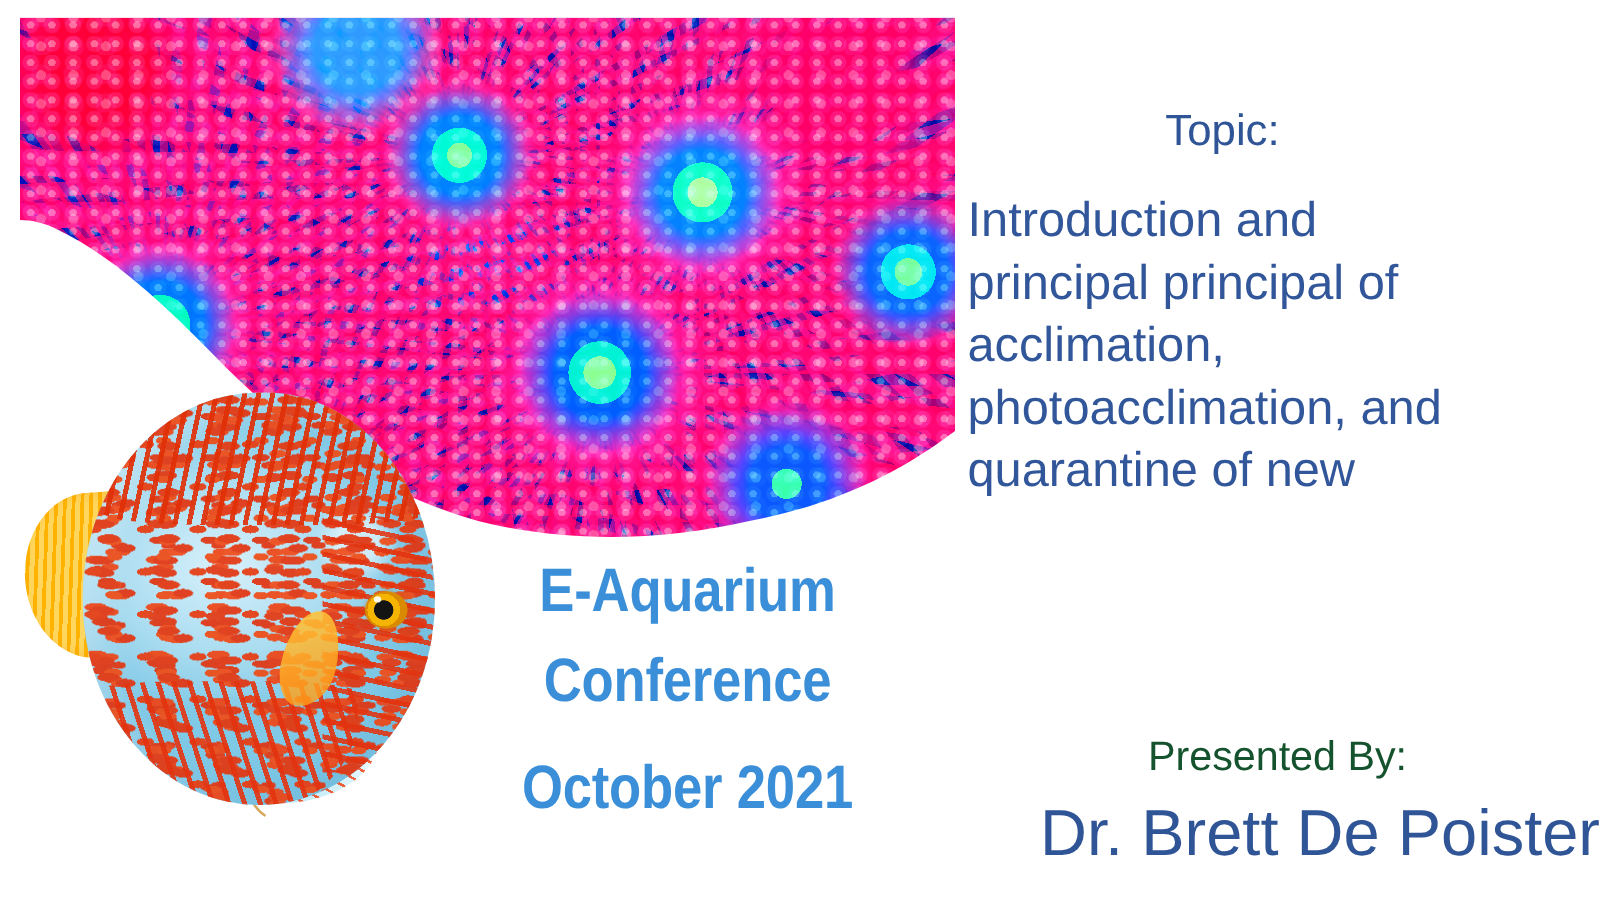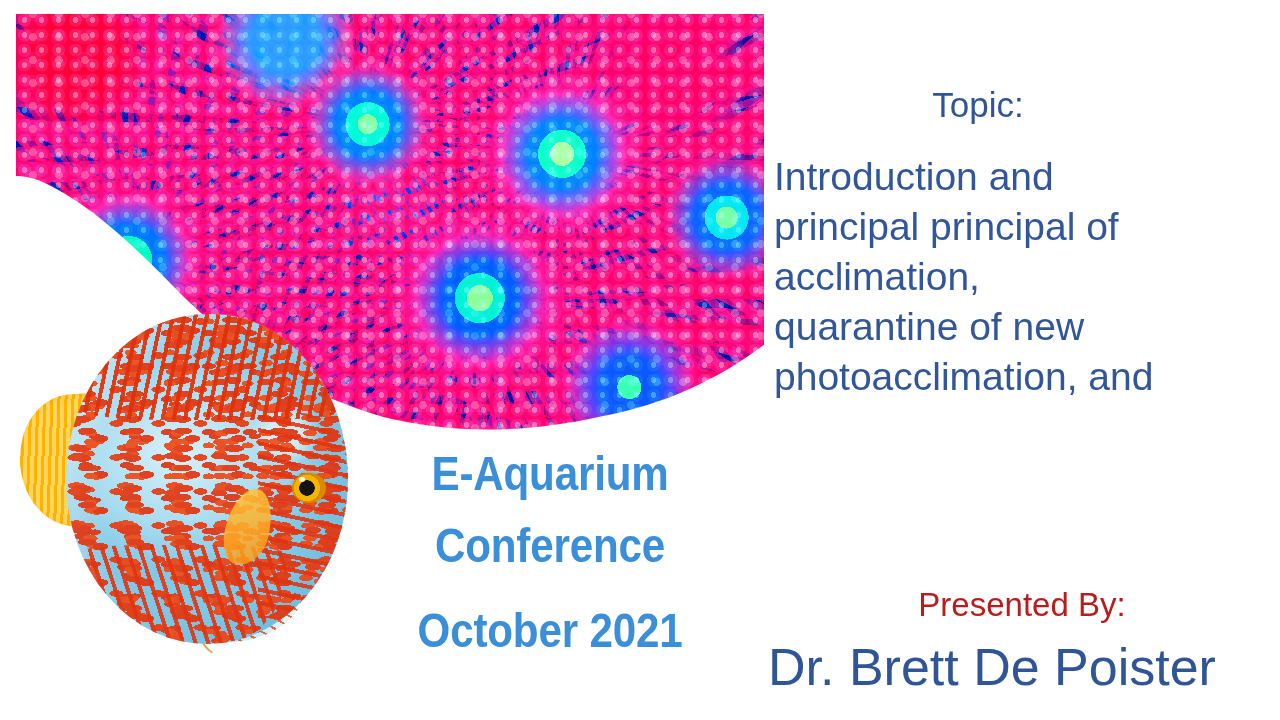--- a/index.html
+++ b/index.html
@@ -283,28 +283,28 @@
     line-height: 1.28;
     color: #31569a;
   }
   #presented-label {
     position: absolute;
     left: 4px;
     top: 586px;
     width: 500px;
     text-align: center;
     font-size: 33px;
-    color: #b91c1c;
+    color: #14532d;
   }
   #presenter-name {
     position: absolute;
     left: 0;
     top: 640px;
     width: 512px;
-    text-align: left;
+    text-align: right;
     font-size: 52px;
     line-height: 1.05;
     color: #2f5597;
     white-space: nowrap;
   }
 
   svg.defs-only { position: absolute; width: 0; height: 0; }
 </style>
 </head>
 <body>
@@ -352,21 +352,21 @@
     <span class="conf-line" id="conf-line-3">October 2021</span>
   </div>
 
   <div id="right-panel">
     <div id="topic-label">Topic:</div>
 
     <div id="topic-body">
       <div>Introduction and</div>
       <div>principal principal of</div>
       <div>acclimation,</div>
+      <div>photoacclimation, and</div>
       <div>quarantine of new</div>
-      <div>photoacclimation, and</div>
     </div>
 
     <div id="presented-label">Presented By:</div>
     <div id="presenter-name">Dr. Brett De Poister</div>
   </div>
 
 </div>
 
 </body></html>

